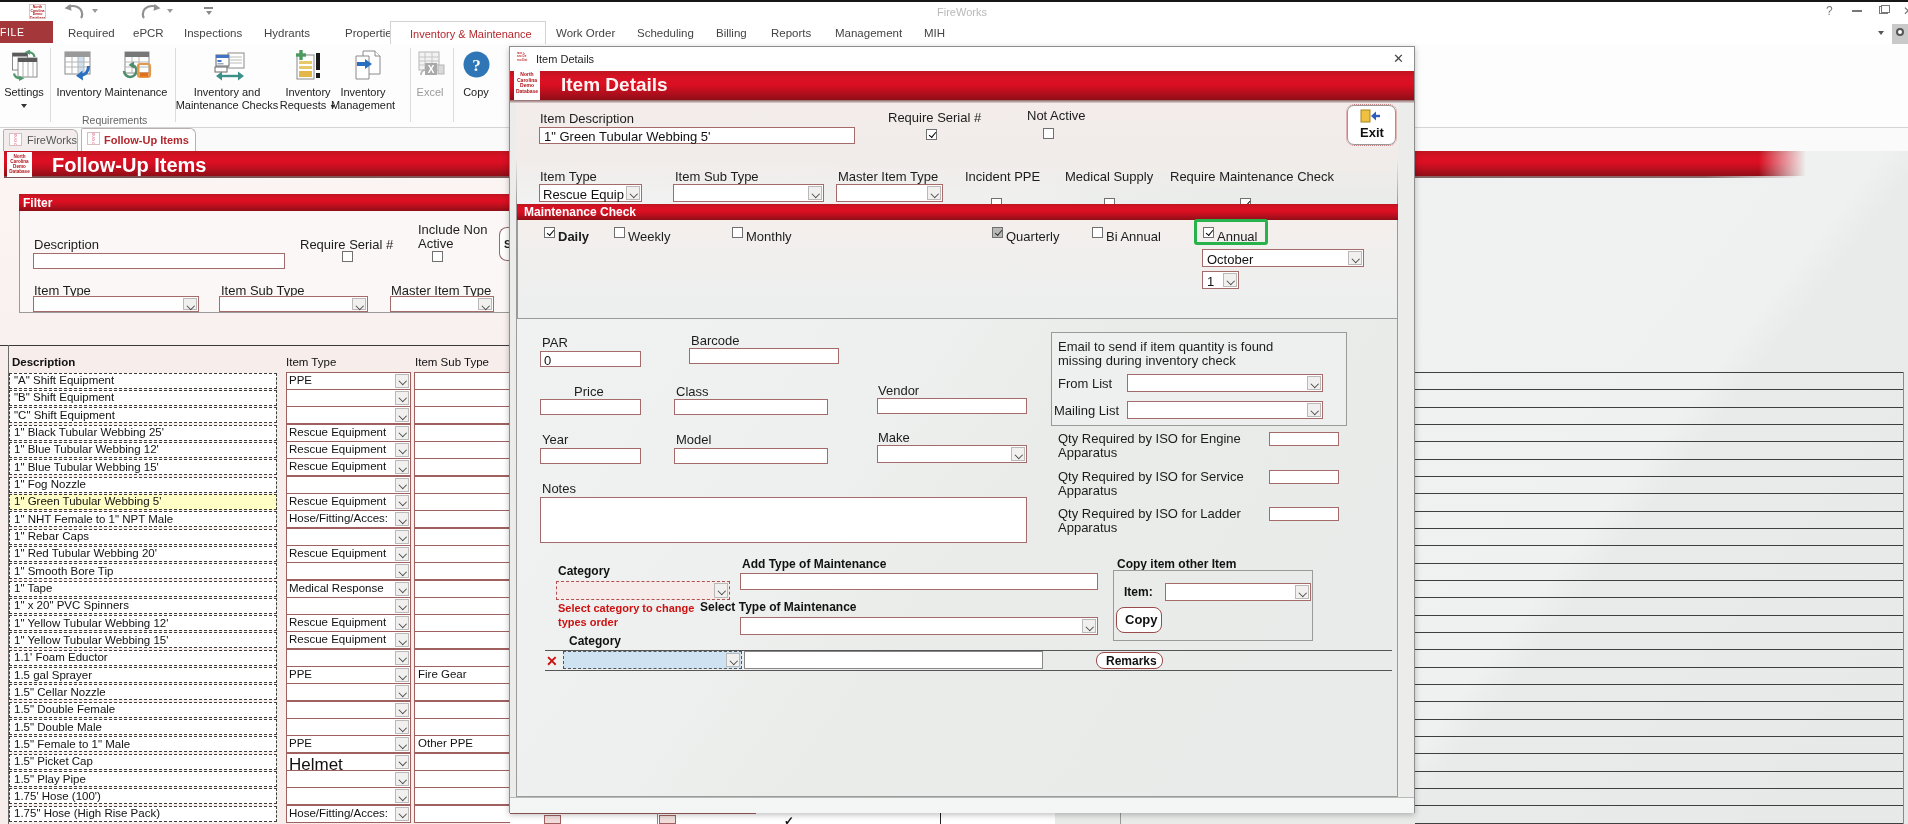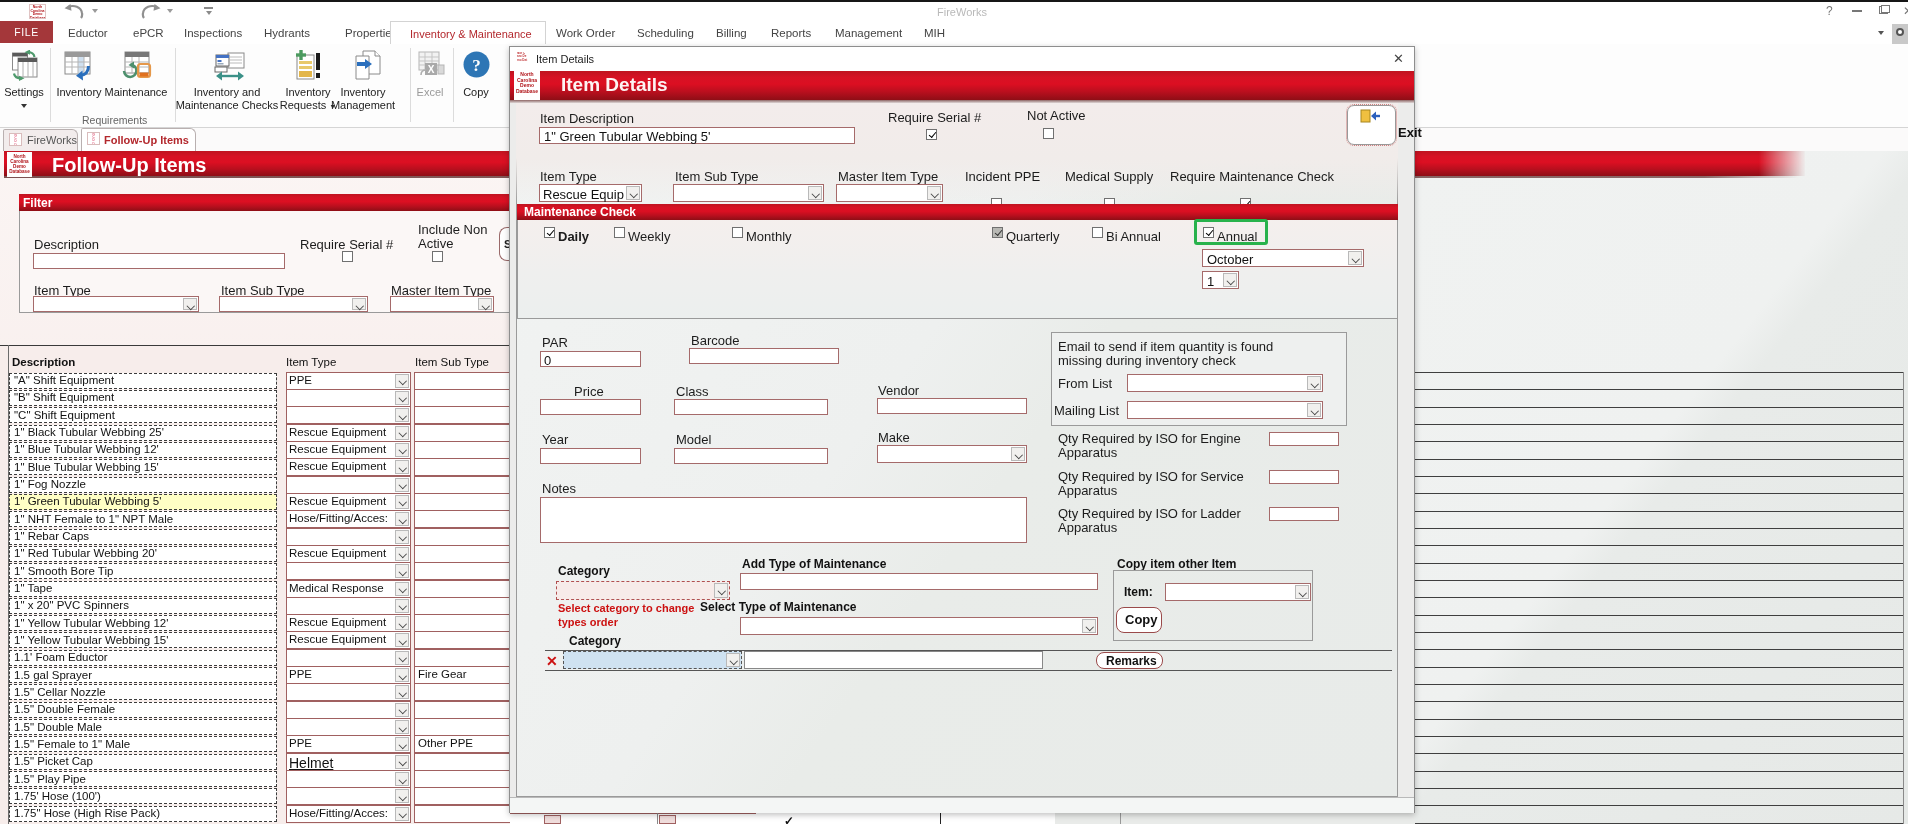--- a/index.html
+++ b/index.html
@@ -41,22 +41,22 @@
 <div class="abs" style="left:205.5px;top:11px;width:0;height:0;border-left:3px solid transparent;border-right:3px solid transparent;border-top:4px solid #8a8a8a;"></div>
 <div class="abs" style="left:937px;top:6px;font-size:11px;color:#b9b9b9;">FireWorks</div>
 
 <div class="abs" style="left:1826px;top:4px;font-size:12px;color:#777;">?</div>
 <div class="abs" style="left:1852px;top:10px;width:10px;height:1.5px;background:#777;"></div>
 <div class="abs" style="left:1879px;top:6px;width:9px;height:8px;border:1px solid #777;"></div>
 <div class="abs" style="left:1877px;top:4px;width:13px;height:2px;background:#fff;"></div>
 <div class="abs" style="left:1881px;top:4.5px;width:9px;height:8px;border:1px solid #777;background:#fff;"></div>
 <div class="abs" style="left:1903px;top:4px;font-size:12px;color:#777;">✕</div>
 <div class="abs" style="left:0;top:21px;width:1908px;height:23px;background:#fff;"></div>
-<div class="abs" style="left:0;top:21px;width:53px;height:22px;background:#a4373a;color:#fff;font-size:10.5px;text-align:center;line-height:22px;letter-spacing:.6px;">FILE</div>
-<div class="abs" style="left:68px;top:27px;font-size:11.5px;color:#444;">Eductor</div>
+<div class="abs" style="left:0;top:21px;width:53px;height:22px;background:#a4373a;color:#fff;font-size:10.5px;text-align:left;line-height:22px;letter-spacing:.6px;">FILE</div>
+<div class="abs" style="left:68px;top:27px;font-size:11.5px;color:#444;">Required</div>
 <div class="abs" style="left:133px;top:27px;font-size:11.5px;color:#444;">ePCR</div>
 <div class="abs" style="left:184px;top:27px;font-size:11.5px;color:#444;">Inspections</div>
 <div class="abs" style="left:264px;top:27px;font-size:11.5px;color:#444;">Hydrants</div>
 <div class="abs" style="left:345px;top:27px;font-size:11.5px;color:#444;">Properties</div>
 <div class="abs" style="left:556px;top:27px;font-size:11.5px;color:#444;">Work Order</div>
 <div class="abs" style="left:637px;top:27px;font-size:11.5px;color:#444;">Scheduling</div>
 <div class="abs" style="left:716px;top:27px;font-size:11.5px;color:#444;">Billing</div>
 <div class="abs" style="left:771px;top:27px;font-size:11.5px;color:#444;">Reports</div>
 <div class="abs" style="left:835px;top:27px;font-size:11.5px;color:#444;">Management</div>
 <div class="abs" style="left:924px;top:27px;font-size:11.5px;color:#444;">MIH</div>
@@ -379,21 +379,21 @@
       <div class="dd"></div>
     </div>
 <div style="position:absolute;left:289px;top:392.4px;font-size:11.5px;color:#111;white-space:nowrap;">PPE</div>
 <div style="position:absolute;left:414px;top:390.4px;width:96px;height:18px;background:#fff;border:1px solid #a06060;border-right:none;"></div>
 <div style="position:absolute;left:418px;top:392.4px;font-size:11.5px;color:#111;white-space:nowrap;">Other PPE</div>
 <div style="position:absolute;left:9px;top:408.8px;width:268px;height:16px;background:#fff;border:1px dashed #3c3c3c;"></div>
 <div style="position:absolute;left:14px;top:410.3px;font-size:11.5px;color:#111;white-space:nowrap;">1.5" Picket Cap</div>
 <div style="position:absolute;left:286px;top:407.8px;width:125px;height:18px;background:#fff;border:1px solid #a06060;">
       <div class="dd"></div>
     </div>
-<div style="position:absolute;left:289px;top:409.8px;font-size:14px;color:#111;white-space:nowrap;text-decoration:underline;">Helmet</div>
+<div style="position:absolute;left:289px;top:409.8px;font-size:17px;color:#111;white-space:nowrap;">Helmet</div>
 <div style="position:absolute;left:414px;top:407.8px;width:96px;height:18px;background:#fff;border:1px solid #a06060;border-right:none;"></div>
 <div style="position:absolute;left:9px;top:426.1px;width:268px;height:16px;background:#fff;border:1px dashed #3c3c3c;"></div>
 <div style="position:absolute;left:14px;top:427.6px;font-size:11.5px;color:#111;white-space:nowrap;">1.5" Play Pipe</div>
 <div style="position:absolute;left:286px;top:425.1px;width:125px;height:18px;background:#fff;border:1px solid #a06060;">
       <div class="dd"></div>
     </div>
 <div style="position:absolute;left:414px;top:425.1px;width:96px;height:18px;background:#fff;border:1px solid #a06060;border-right:none;"></div>
 <div style="position:absolute;left:9px;top:443.4px;width:268px;height:16px;background:#fff;border:1px dashed #3c3c3c;"></div>
 <div style="position:absolute;left:14px;top:444.9px;font-size:11.5px;color:#111;white-space:nowrap;">1.75' Hose (100')</div>
 <div style="position:absolute;left:286px;top:442.4px;width:125px;height:18px;background:#fff;border:1px solid #a06060;">
@@ -481,21 +481,21 @@
 <div class="lbl" style="left:1027px;top:108px;">Not Active</div>
 <div class="cb" style="left:1043px;top:128px;"></div>
 
 <div class="abs" style="left:1347px;top:105px;width:49px;height:40px;background:#fff;border:1px solid #999;border-radius:7px;"></div>
 <div class="abs" style="left:1346px;top:104px;width:51px;height:42px;border:1px dotted #d08080;border-radius:8px;"></div>
 <svg class="abs" style="left:1360px;top:109px;" width="22" height="14" viewBox="0 0 22 14">
 <rect x="1" y="1" width="9" height="12" fill="#f0c040" stroke="#a8861e"></rect>
 <path d="M13 7 L20 7" stroke="#2a5fbd" stroke-width="2.4"></path>
 <path d="M16 2.5 L11 7 L16 11.5 Z" fill="#2a5fbd"></path>
 </svg>
-<div class="abs" style="left:1360px;top:125px;font-size:13px;font-weight:bold;color:#111;margin-left:38px;">Exit</div>
+<div class="abs" style="left:1360px;top:125px;font-size:13px;font-weight:bold;color:#111;">Exit</div>
 
 <div class="lbl" style="left:540px;top:169px;">Item Type</div>
 <div class="in" style="left:539px;top:184px;width:103px;height:18px;">
     <div style="position:absolute;left:3px;top:1.5px;font-size:13px;color:#111;white-space:nowrap;overflow:hidden;width:84px;">Rescue Equip</div>
     <div class="dd"></div>
   </div>
 <div class="lbl" style="left:675px;top:169px;">Item Sub Type</div>
 <div class="in" style="left:673px;top:184px;width:151px;height:18px;">
     <div class="dd"></div>
   </div>

